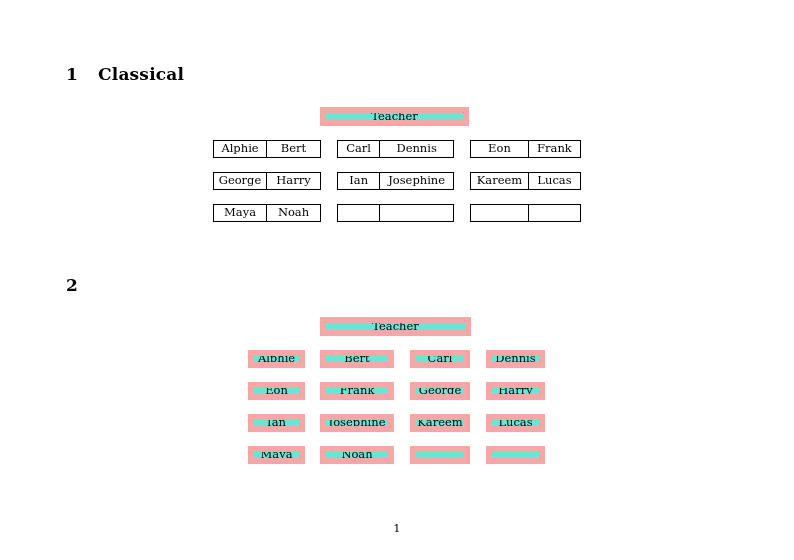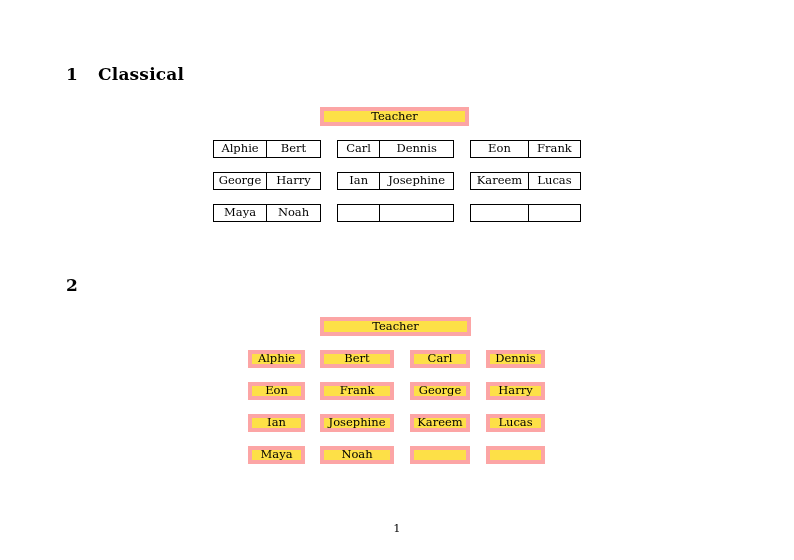--- a/index.html
+++ b/index.html
@@ -32,22 +32,22 @@
     display: inline-block;
   }
   .section-heading .sec-title {
     display: inline-block;
   }
 
   
   .box {
     position: absolute;
     box-sizing: border-box;
-    border: 4px solid #fca5a5;
-    background: #fde047;
+    border: 6px solid #fca5a5;
+    background: #5eead4;
     font-size: 11.5px;
     line-height: 1;
     display: flex;
     align-items: center;
     justify-content: center;
     white-space: nowrap;
     overflow: hidden;
   }
 
   

